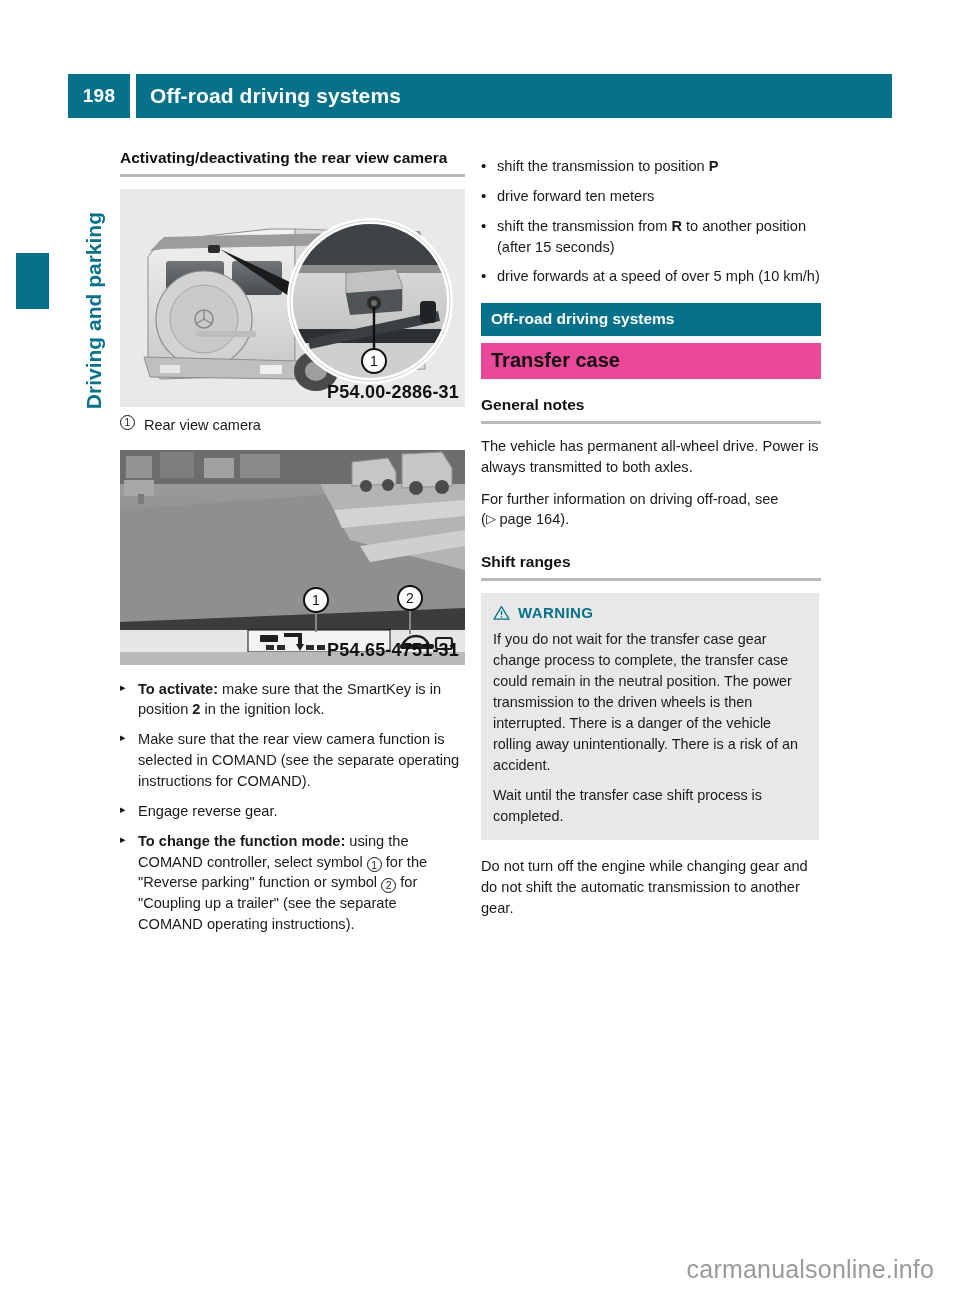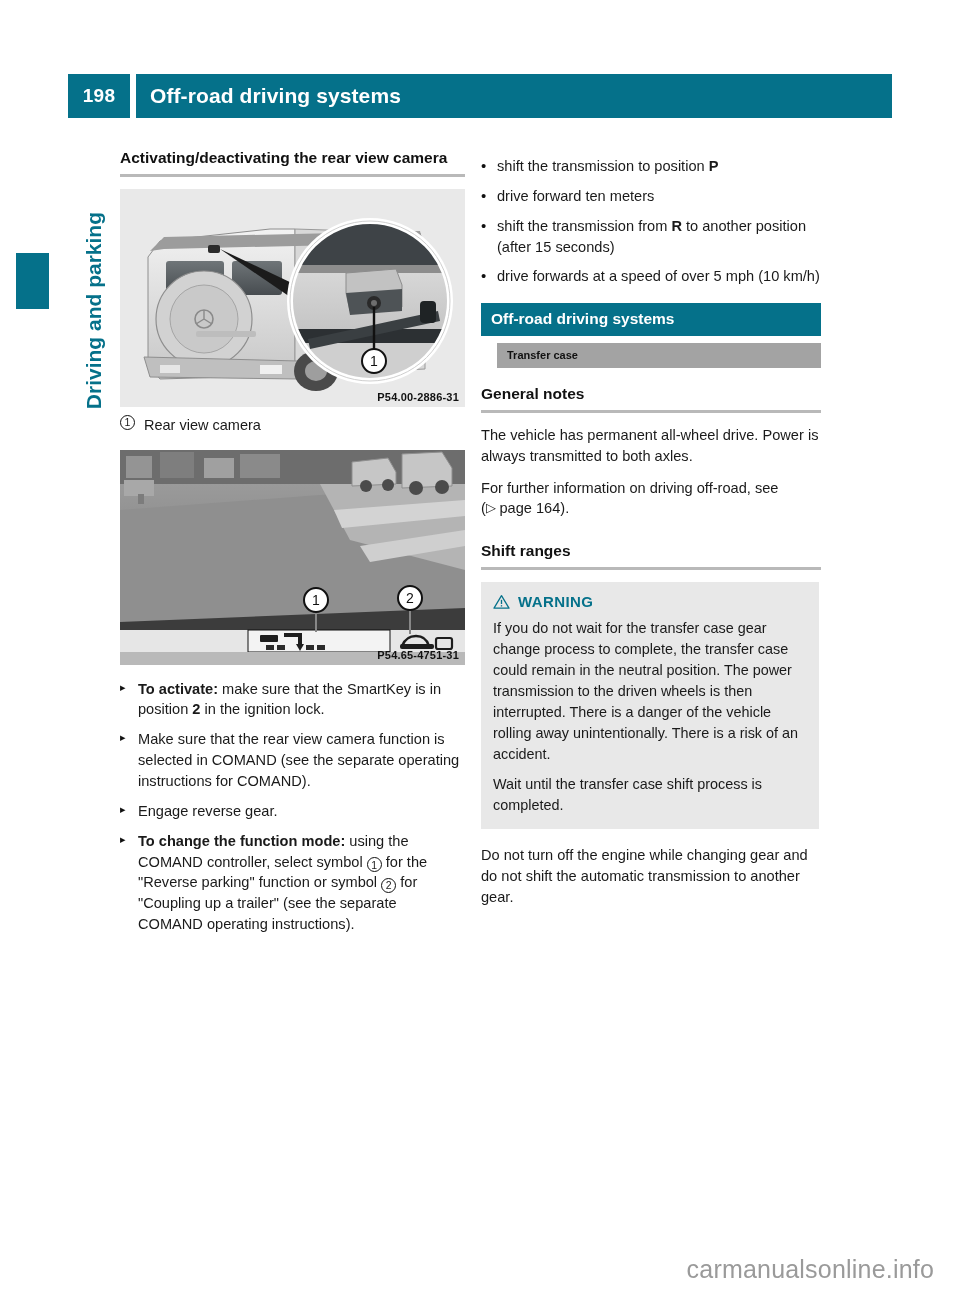--- a/index.html
+++ b/index.html
@@ -50,21 +50,21 @@
   h2.sec-head {
     margin:0 0 6px 0; font-size:15.5px; font-weight:bold; line-height:1.26;
     color:#111;
   }
   .rule { height:3px; background:#b9b9b9; margin:0 0 12px 0; }
 
   
   .figure { position:relative; width:345px; margin:0 0 8px 0; background:#e9e9e9; }
   .fig-caption {
     position:absolute; right:6px; bottom:4px;
-    font-size:11px; font-weight:bold; color:#ffffff;
+    font-size:18px; font-weight:bold; color:#ffffff;
     font-family:"Liberation Sans", sans-serif; letter-spacing:.2px;
     text-shadow:0 0 2px #000;
   }
   .fig-caption.dark { color:#111; text-shadow:none; }
 
   .fig-legend { font-size:14.5px; margin:2px 0 14px 0; display:flex; gap:9px; align-items:flex-start; line-height:1.45; }
 
   
   .cnum {
     display:inline-flex; align-items:center; justify-content:center;
@@ -82,22 +82,22 @@
 
   p.body { margin:0 0 11px 0; font-size:14.6px; line-height:1.43; }
   p.body.tight { margin-bottom:4px; }
 
   
   .bar-teal {
     background:#05718a; color:#fff; font-weight:bold; font-size:15.5px;
     padding:7px 10px 8px 10px; margin:0 0 7px 0;
   }
   .bar-grey {
-    background:#a3a3a3; color:#111; font-weight:bold; font-size:11px;
-    padding:6px 10px 7px 10px; margin:0 0 16px 16px;
+    background:#ec4899; color:#111; font-weight:bold; font-size:20px;
+    padding:6px 10px 7px 10px; margin:0 0 16px 0;
   }
 
   
   .warnbox { background:#e8e8e8; padding:11px 12px 13px 12px; margin:0 2px 16px 0; }
   .warn-head { display:flex; align-items:center; gap:8px; margin:0 0 8px 0; }
   .warn-head .wtitle { color:#05718a; font-weight:bold; font-size:15px; letter-spacing:.4px; }
   .warn-tri { width:17px; height:15px; display:block; }
   .warnbox p { margin:0 0 9px 0; font-size:14.4px; line-height:1.46; }
   .warnbox p:last-child { margin-bottom:0; }
 

